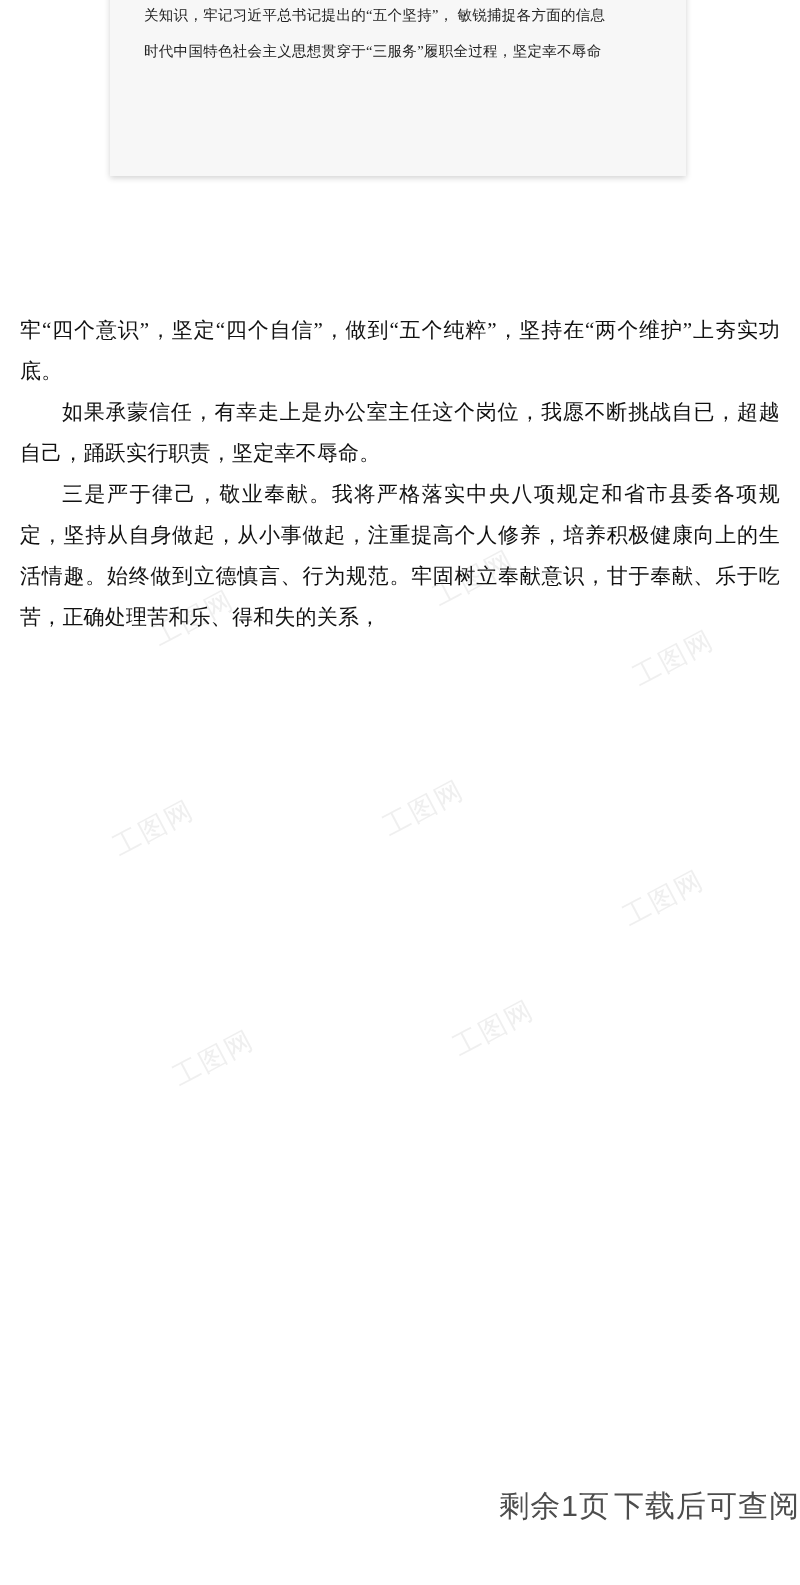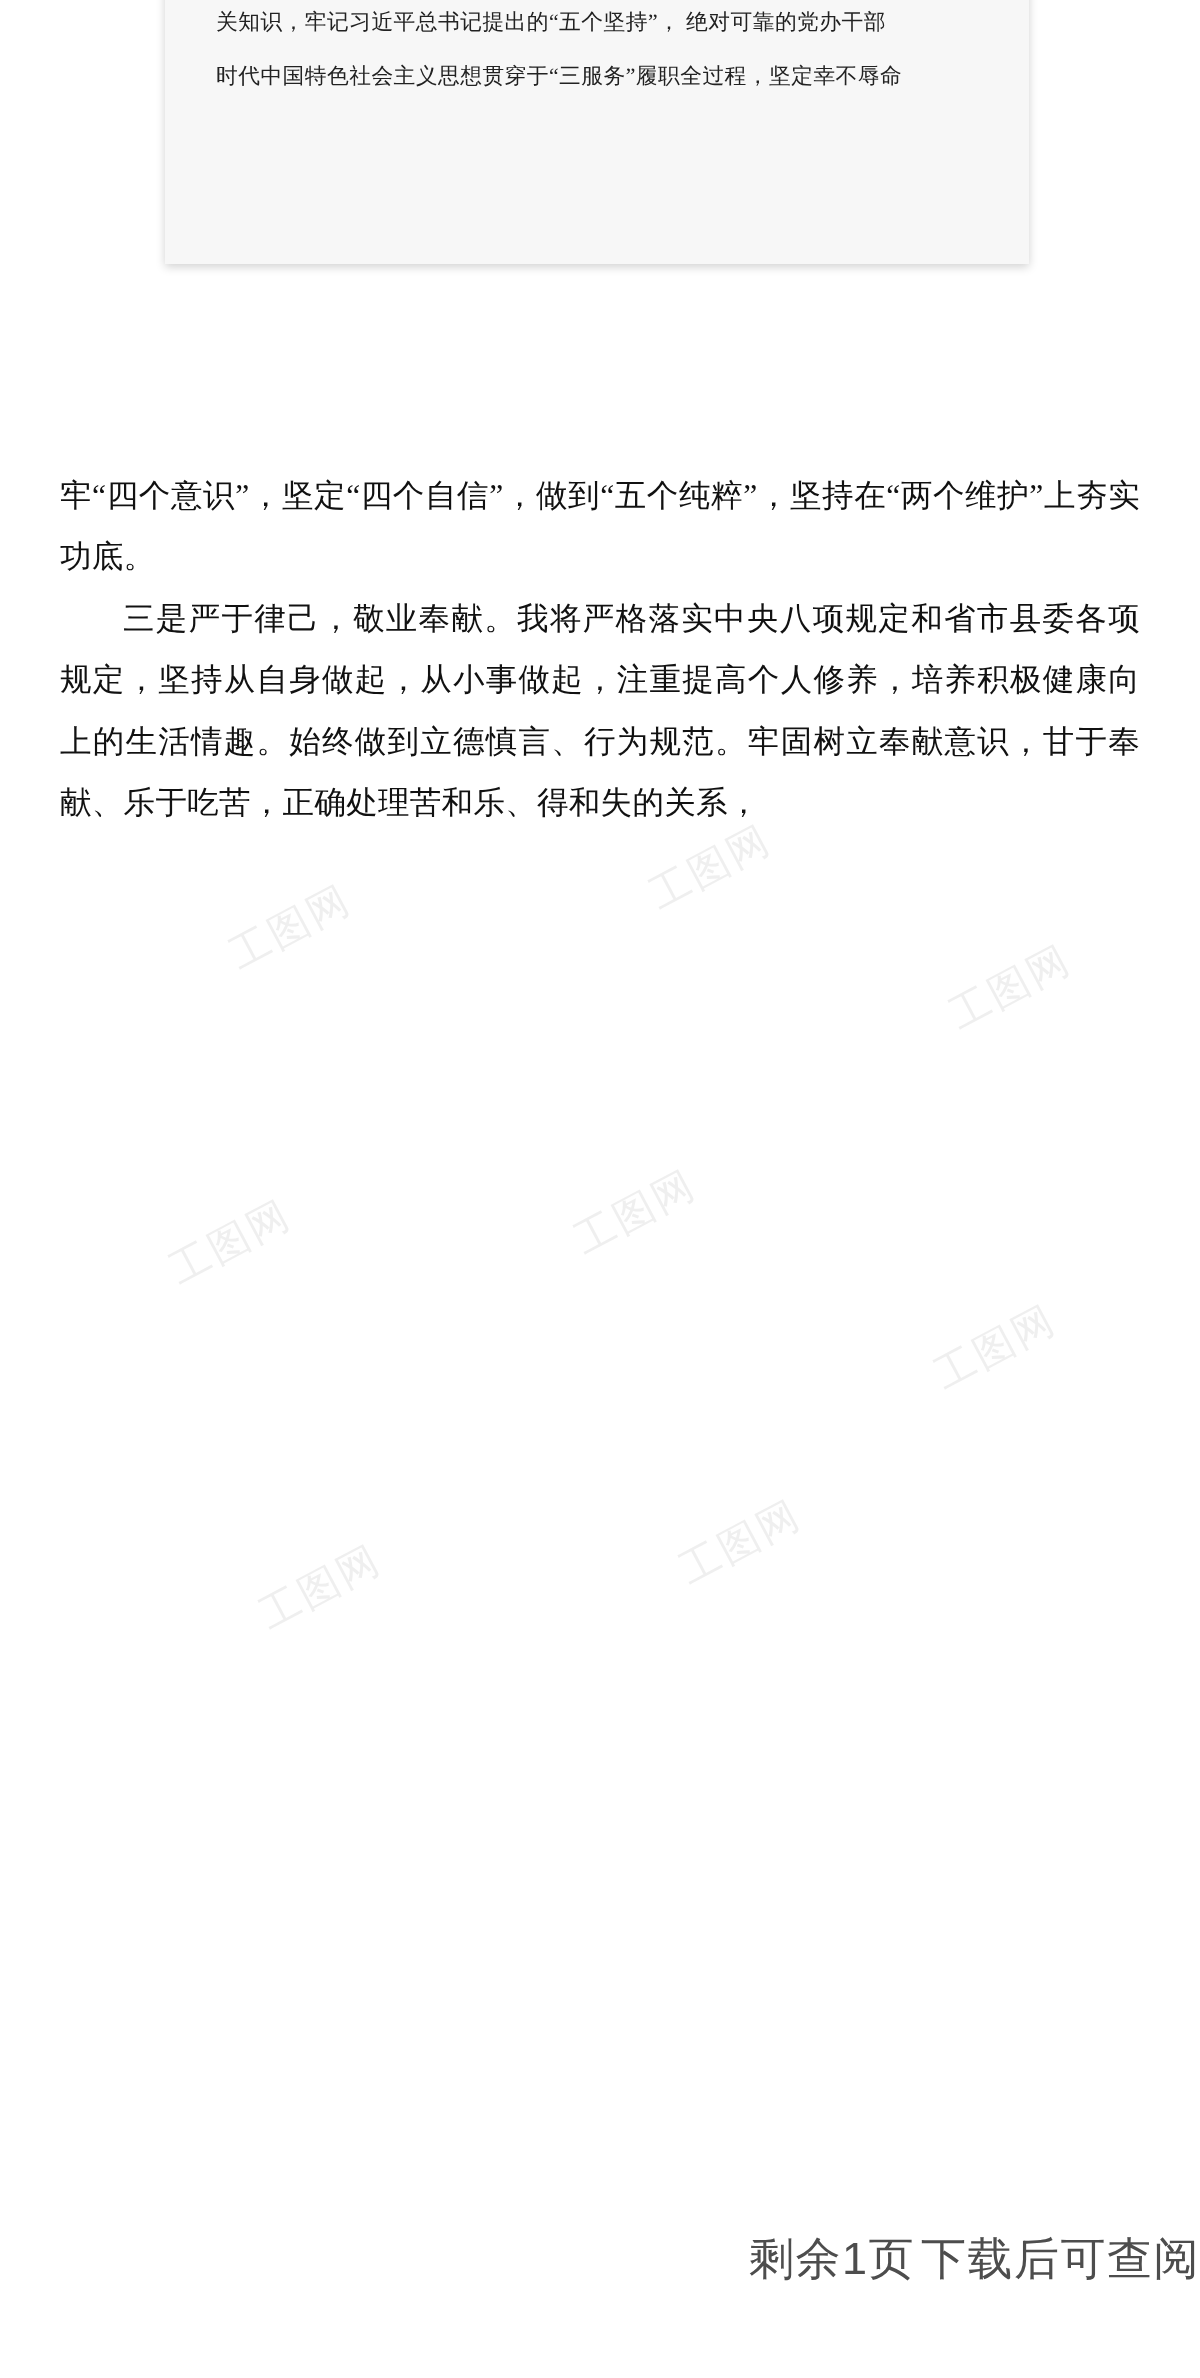--- a/index.html
+++ b/index.html
@@ -40,21 +40,21 @@
     color: #222;
     font-family: "Liberation Serif", "DejaVu Serif", serif;
   }
 
   
   .doc-body {
     position: absolute;
     left: 0;
     top: 310px;
     width: 800px;
-    padding: 0 40px;
+    padding: 0 20px;
     box-sizing: border-box;
   }
   .doc-body p {
     margin: 0;
     font-size: 21px;
     line-height: 41px;
     text-align: justify;
     text-justify: inter-ideograph;
     color: #111;
     letter-spacing: 0.2px;
@@ -105,27 +105,28 @@
     height: 70px;
     background: linear-gradient(to bottom, rgba(255,255,255,0) 0%, #ffffff 88%);
     pointer-events: none;
   }
 </style>
 </head>
 <body>
 
 <div class="preview-card">
   <div class="preview-inner">
-    <p>关知识，牢记习近平总书记提出的“五个坚持”，  绝对可靠的党办干部</p>
+    <p>关知识，牢记习近平总书记提出的“五个坚持”，  敏锐捕捉各方面的信息</p>
     <p>时代中国特色社会主义思想贯穿于“三服务”履职全过程，坚定幸不辱命</p>
   </div>
 </div>
 
 <div class="doc-body">
   <p class="">牢“四个意识”，坚定“四个自信”，做到“五个纯粹”，坚持在“两个维护”上夯实功底。</p>
+  <p class="indent">如果承蒙信任，有幸走上是办公室主任这个岗位，我愿不断挑战自已，超越自己，踊跃实行职责，坚定幸不辱命。</p>
   <p class="indent">三是严于律己，敬业奉献。我将严格落实中央八项规定和省市县委各项规定，坚持从自身做起，从小事做起，注重提高个人修养，培养积极健康向上的生活情趣。始终做到立德慎言、行为规范。牢固树立奉献意识，甘于奉献、乐于吃苦，正确处理苦和乐、得和失的关系，</p>
 </div>
 
 <div class="watermark-layer">
   <span class="wm" style="left:150px; top:600px;">工图网</span>
   <span class="wm" style="left:430px; top:560px;">工图网</span>
   <span class="wm" style="left:630px; top:640px;">工图网</span>
   <span class="wm" style="left:110px; top:810px;">工图网</span>
   <span class="wm" style="left:380px; top:790px;">工图网</span>
   <span class="wm" style="left:620px; top:880px;">工图网</span>

